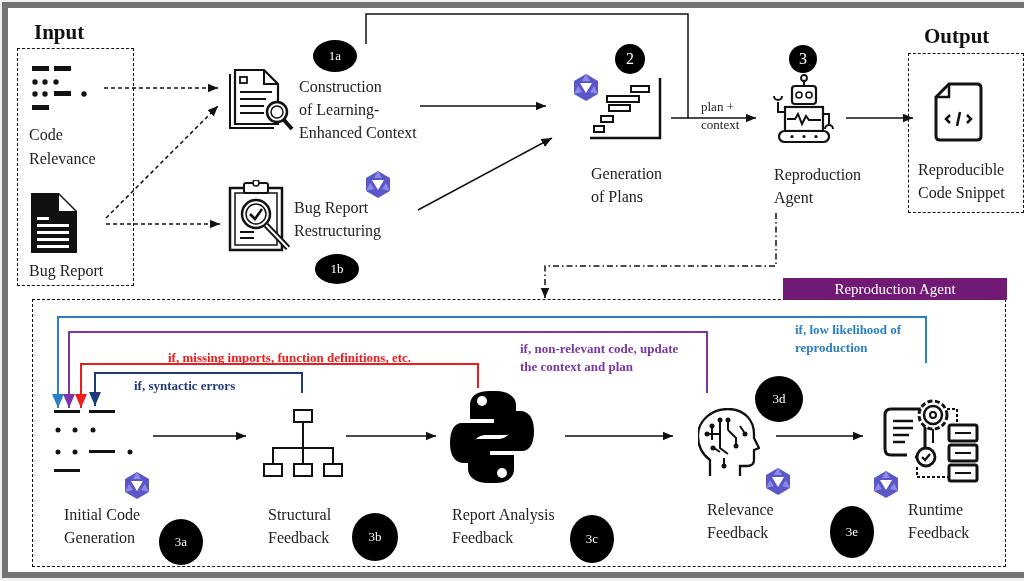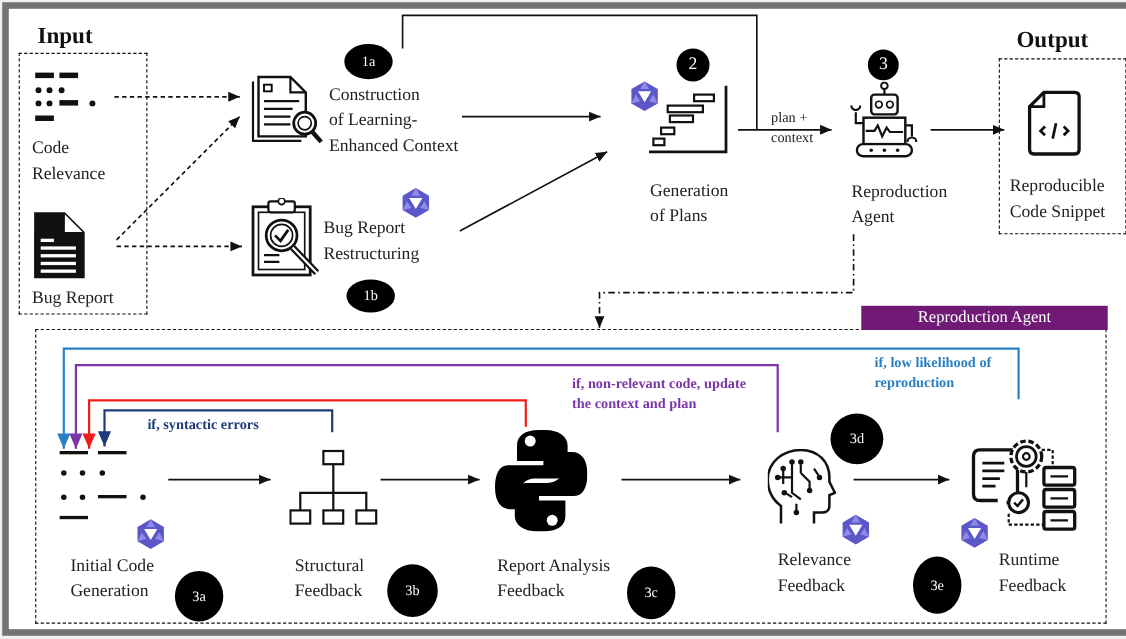--- a/index.html
+++ b/index.html
@@ -167,20 +167,21 @@
     <path d="M17,34 L13,38 L17,42 M34,34 L38,38 L34,42" fill="none" stroke="#111" stroke-width="2.5"></path>
     <line x1="27" y1="31" x2="24" y2="45" stroke="#111" stroke-width="2.5"></line>
   </svg>
   <div class="txt" style="left:910px;top:150px;">Reproducible</div>
   <div class="txt" style="left:910px;top:173px;">Code Snippet</div>
 
   <div class="dbox" style="left:24px;top:291px;width:974px;height:268px;"></div>
   <div style="position:absolute;left:775px;top:270px;width:224px;height:22px;background:#701a75;color:#fff;font-size:15px;line-height:22px;text-align:center;">Reproduction Agent</div>
 
   <div class="fb" style="left:126px;top:368px;color:#1f3a7a;font-weight:bold;">if, syntactic errors</div>
+  <div class="fb" style="left:160px;top:340px;color:#ee1c1c;font-weight:bold;">if, missing imports, function definitions, etc.</div>
   <div class="fb" style="left:512px;top:331px;color:#7a35a8;font-weight:bold;">if, non-relevant code, update</div>
   <div class="fb" style="left:512px;top:349px;color:#7a35a8;font-weight:bold;">the context and plan</div>
   <div class="fb" style="left:787px;top:312px;color:#2a7fc4;font-weight:bold;">if, low likelihood of</div>
   <div class="fb" style="left:787px;top:330px;color:#2a7fc4;font-weight:bold;">reproduction</div>
 
   <svg class="icon" style="left:46px;top:402px;" width="84" height="64">
     <rect x="0" y="0" width="26" height="3" fill="#111"></rect>
       <rect x="35" y="0" width="26" height="3" fill="#111"></rect>
     <circle cx="4" cy="20" r="2.5" fill="#111"></circle>
       <circle cx="21" cy="20" r="2.5" fill="#111"></circle>

